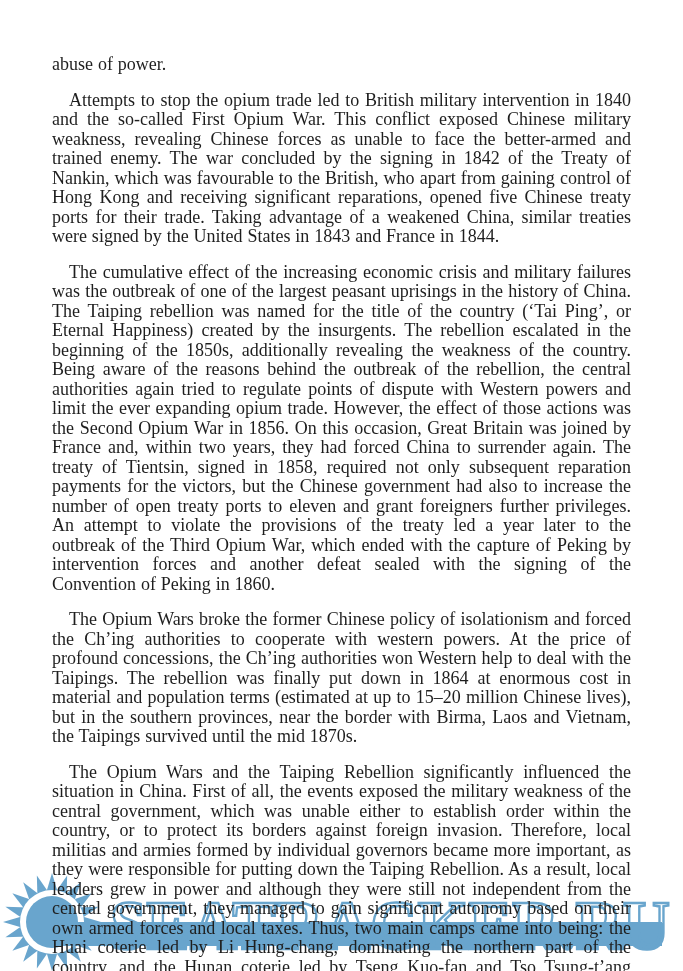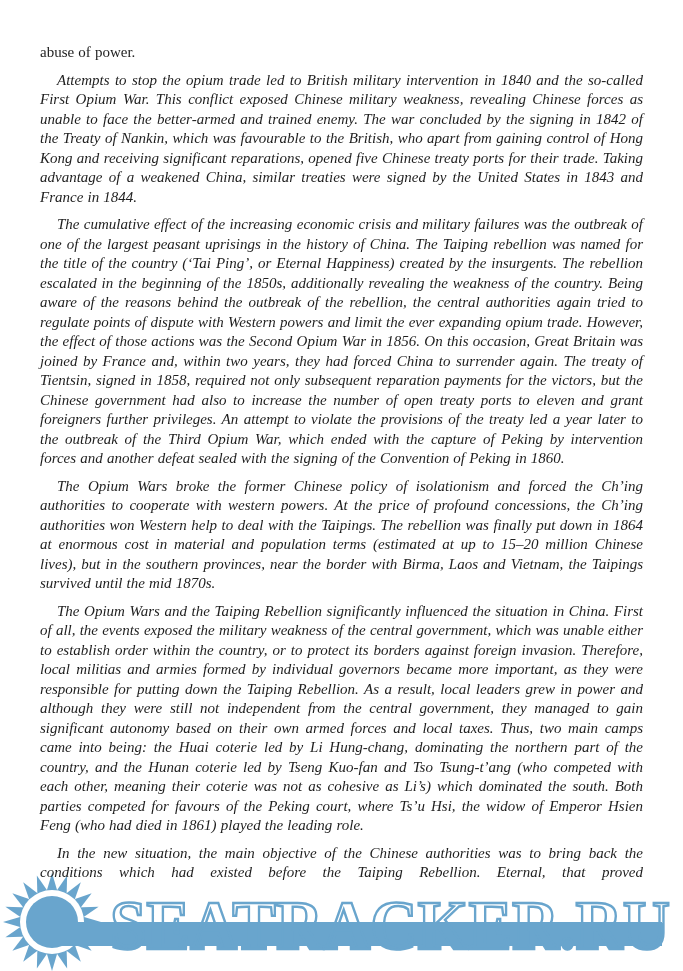--- a/index.html
+++ b/index.html
@@ -19,31 +19,30 @@
     pointer-events: none;
   }
   .text-block {
     position: absolute;
     left: 36px;
     top: 39px;
     width: 611px;
     z-index: 1;
   }
   .text-block p {
-    margin: 4px;
-    font-size: 15px;
+    margin: 16px;
+    font-size: 18px;
     line-height: 19.5px;
     color: #1e1e1e;
     text-align: justify;
     word-spacing: 0.4px;
   }
   .text-block p + p {
     margin-top: 8px;
     text-indent: 17px;
-    font-style: italic;
   }
   .text-block p.justify-last {
     text-align-last: justify;
   }
   .wm-text {
     font-family: "Liberation Serif", serif;
     font-weight: bold;
   }
 </style>
 </head>

